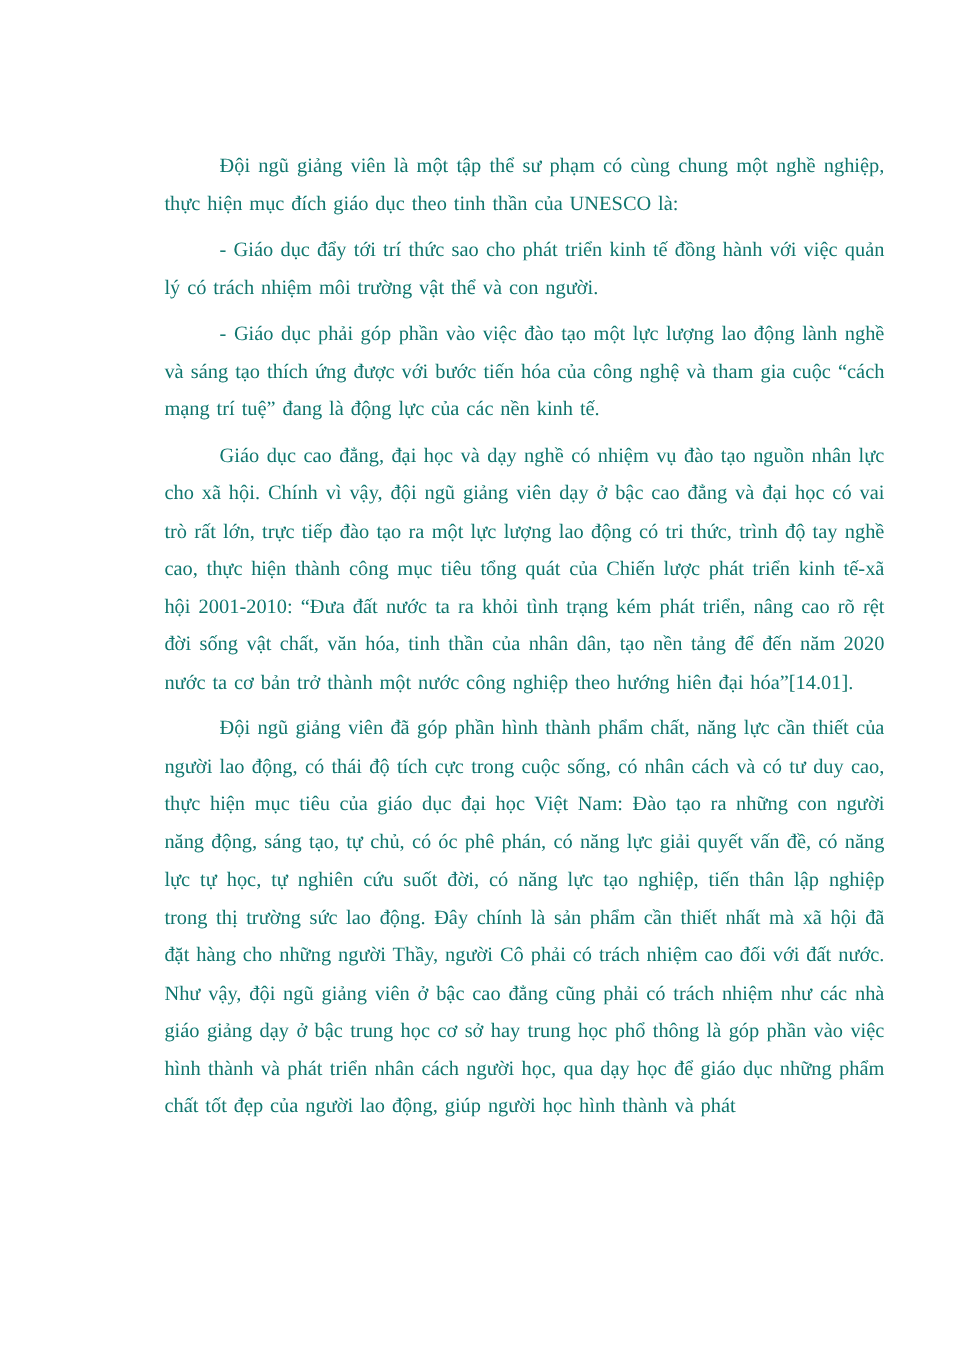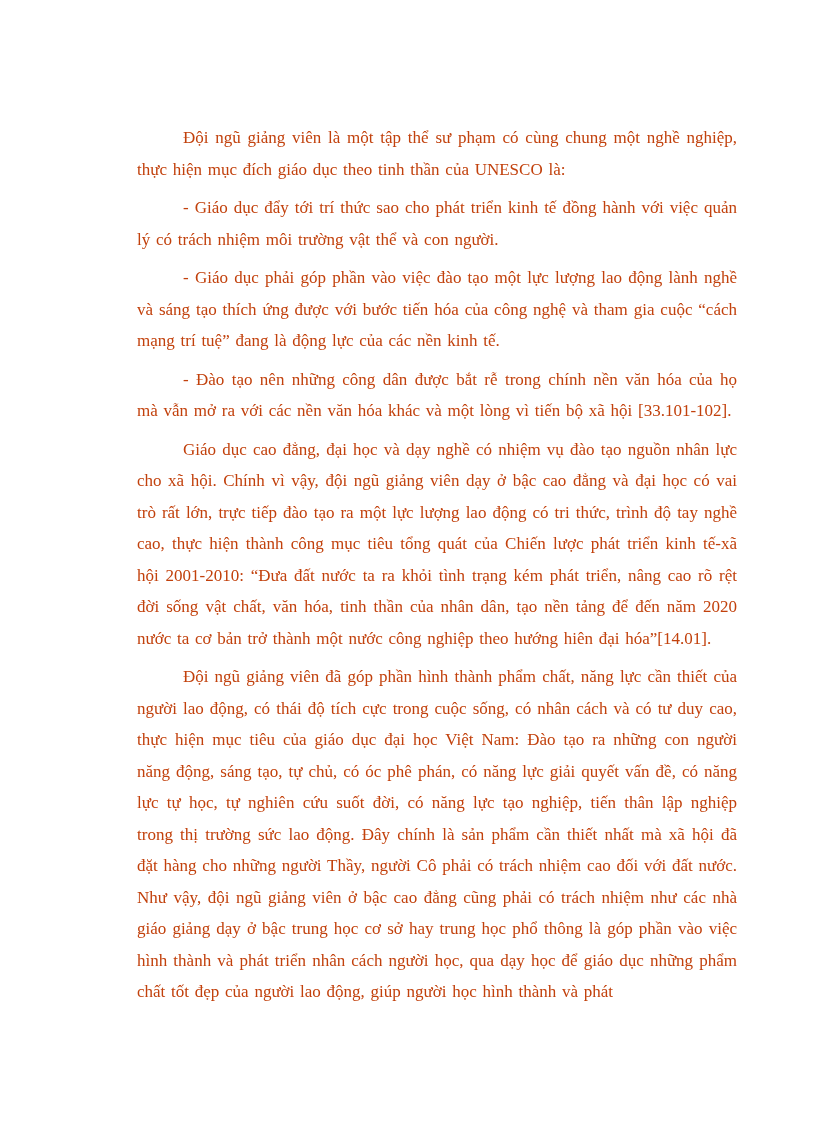--- a/index.html
+++ b/index.html
@@ -22,28 +22,27 @@
     top: 122px;
     width: 600px;
   }
   p.para {
     margin: 0 0 7px 0;
     font-size: 17px;
     line-height: 31.5px;
     text-align: justify;
     text-indent: 46px;
     word-spacing: 1.5px;
-    color: #c2410c;
+    color: #0f766e;
   }
 </style>
 </head>
 <body>
 
 <div class="page">
   <div class="text-block">
     <p class="para">Đội ngũ giảng viên là một tập thể sư phạm có cùng chung một nghề nghiệp, thực hiện mục đích giáo dục theo tinh thần của UNESCO là:</p>
     <p class="para">- Giáo dục đẩy tới trí thức sao cho phát triển kinh tế đồng hành với việc quản lý có trách nhiệm môi trường vật thể và con người.</p>
     <p class="para">- Giáo dục phải góp phần vào việc đào tạo một lực lượng lao động lành nghề và sáng tạo thích ứng được với bước tiến hóa của công nghệ và tham gia cuộc “cách mạng trí tuệ” đang là động lực của các nền kinh tế.</p>
-    <p class="para">- Đào tạo nên những công dân được bắt rễ trong chính nền văn hóa của họ mà vẫn mở ra với các nền văn hóa khác và một lòng vì tiến bộ xã hội [33.101-102].</p>
     <p class="para">Giáo dục cao đẳng, đại học và dạy nghề có nhiệm vụ đào tạo nguồn nhân lực cho xã hội. Chính vì vậy, đội ngũ giảng viên dạy ở bậc cao đẳng và đại học có vai trò rất lớn, trực tiếp đào tạo ra một lực lượng lao động có tri thức, trình độ tay nghề cao, thực hiện thành công mục tiêu tổng quát của Chiến lược phát triển kinh tế-xã hội 2001-2010: “Đưa đất nước ta ra khỏi tình trạng kém phát triển, nâng cao rõ rệt đời sống vật chất, văn hóa, tinh thần của nhân dân, tạo nền tảng để đến năm 2020 nước ta cơ bản trở thành một nước công nghiệp theo hướng hiên đại hóa”[14.01].</p>
     <p class="para">Đội ngũ giảng viên đã góp phần hình thành phẩm chất, năng lực cần thiết của người lao động, có thái độ tích cực trong cuộc sống, có nhân cách và có tư duy cao, thực hiện mục tiêu của giáo dục đại học Việt Nam: Đào tạo ra những con người năng động, sáng tạo, tự chủ, có óc phê phán, có năng lực giải quyết vấn đề, có năng lực tự học, tự nghiên cứu suốt đời, có năng lực tạo nghiệp, tiến thân lập nghiệp trong thị trường sức lao động. Đây chính là sản phẩm cần thiết nhất mà xã hội đã đặt hàng cho những người Thầy, người Cô phải có trách nhiệm cao đối với đất nước. Như vậy, đội ngũ giảng viên ở bậc cao đẳng cũng phải có trách nhiệm như các nhà giáo giảng dạy ở bậc trung học cơ sở hay trung học phổ thông là góp phần vào việc hình thành và phát triển nhân cách người học, qua dạy học để giáo dục những phẩm chất tốt đẹp của người lao động, giúp người học hình thành và phát</p>
   </div>
 </div>
 
 </body></html>

